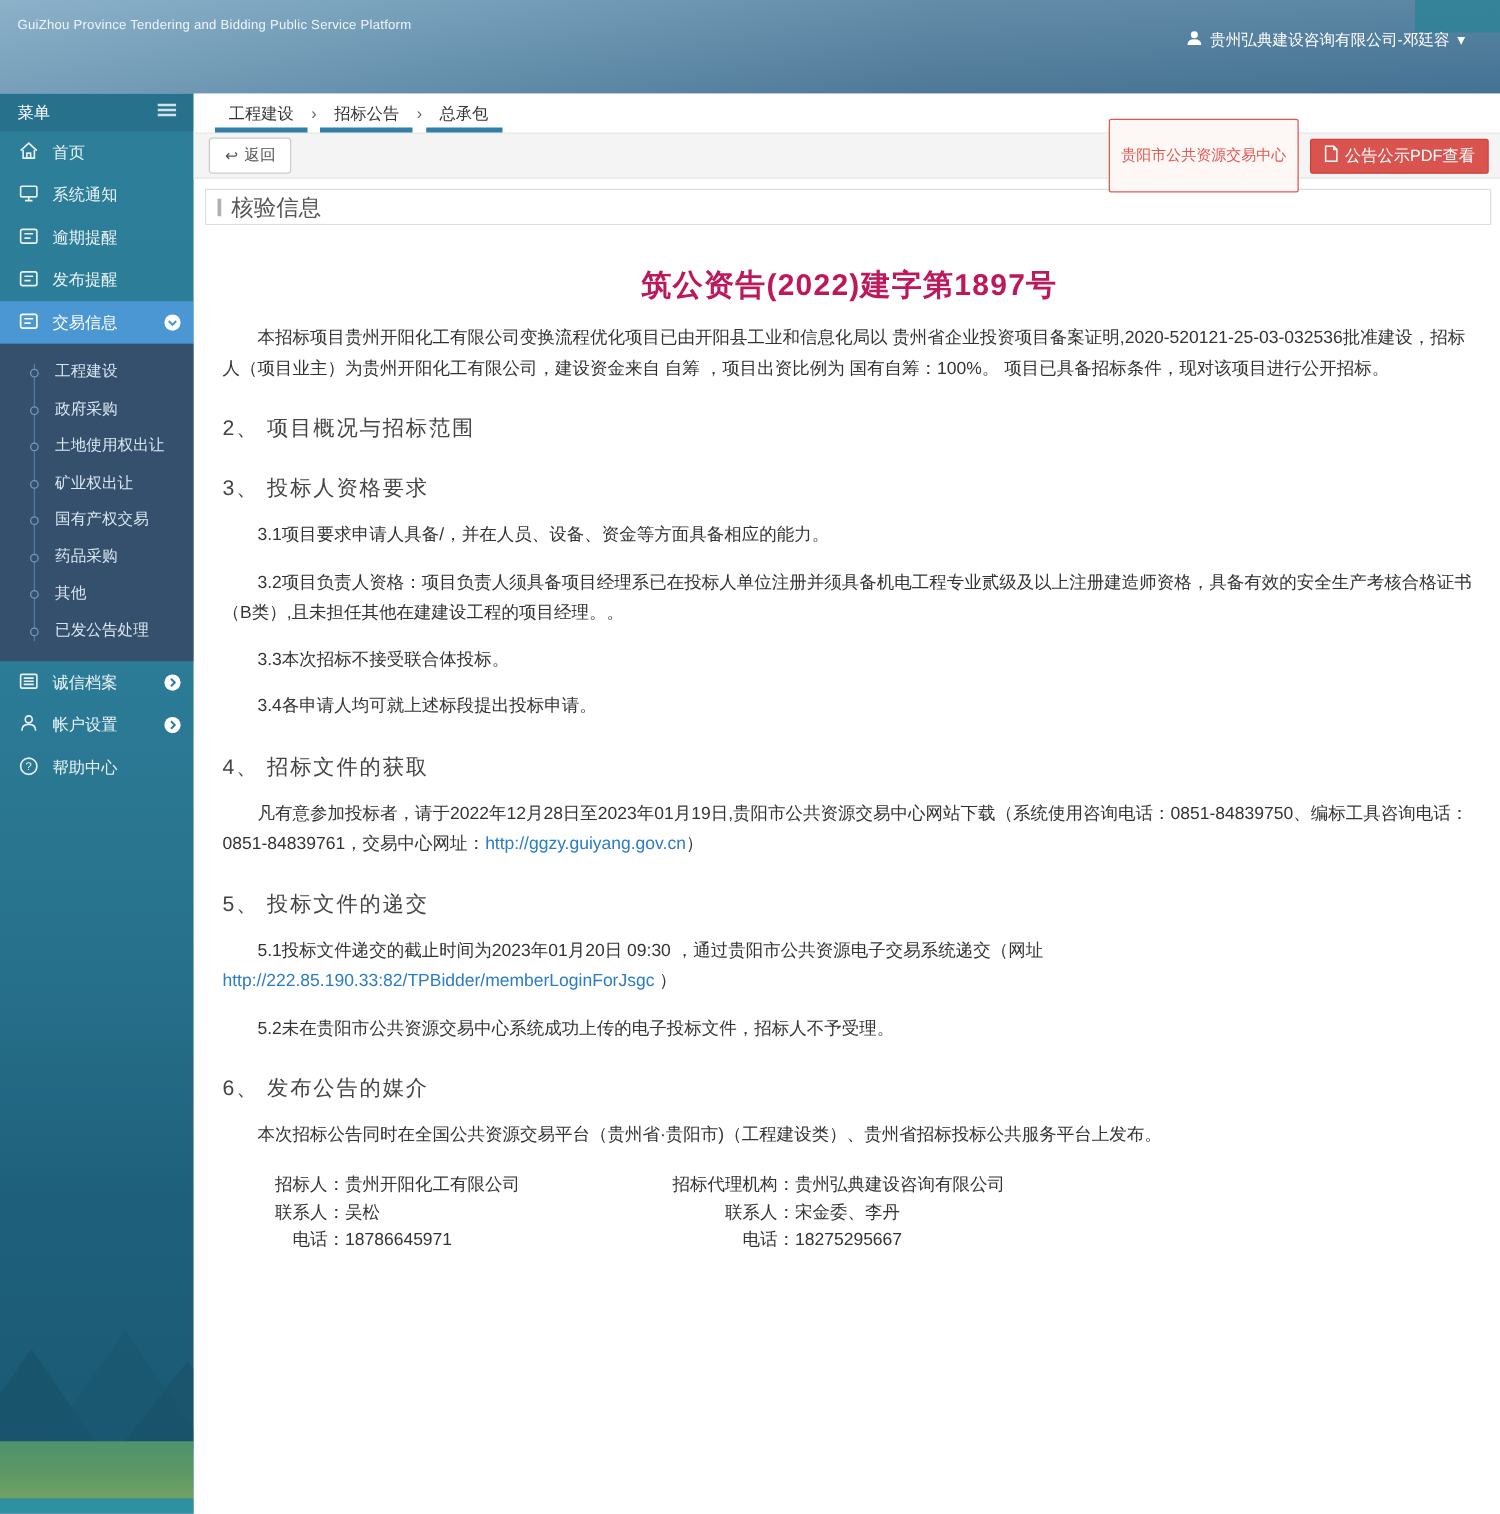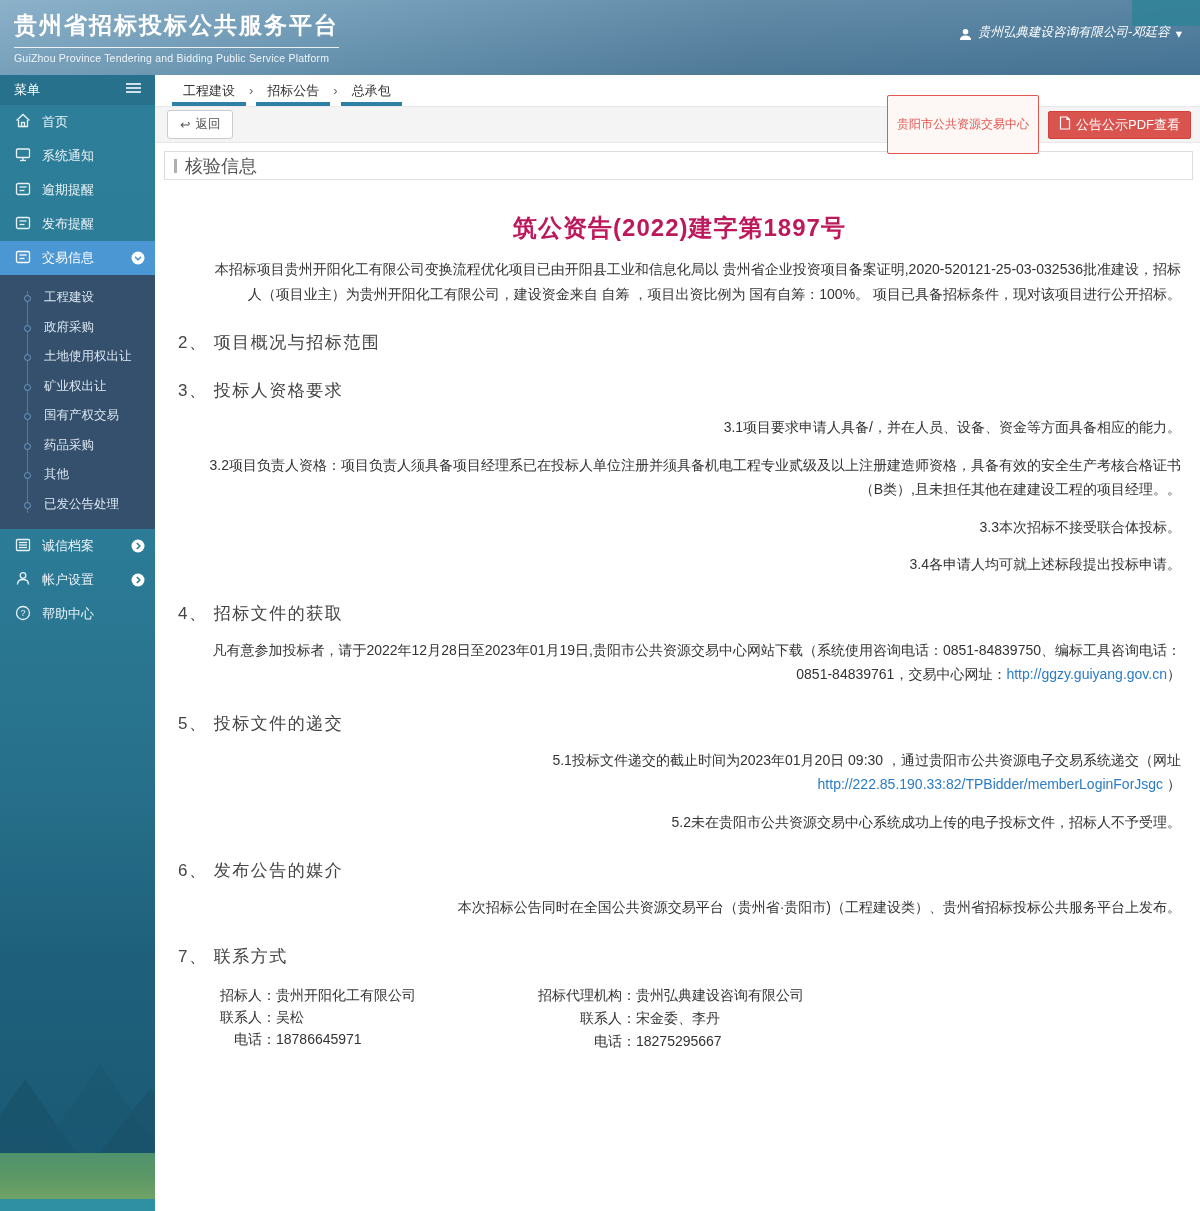--- a/index.html
+++ b/index.html
@@ -9,21 +9,21 @@
   
   .header { position:absolute; top:0; left:0; width:1200px; height:75px;
     background:linear-gradient(105deg,#7fa9c4 0%,#6795b3 30%,#527f9f 62%,#47789a 100%); overflow:hidden; }
   .header::before { content:''; position:absolute; left:0; top:0; width:100%; height:100%;
     background:linear-gradient(180deg,rgba(255,255,255,.10),rgba(0,0,0,.05)); }
   .header-corner { position:absolute; right:0; top:0; width:68px; height:26px; background:#2f8396; opacity:.85; }
   .brand { position:absolute; left:14px; top:10px; color:#fff; }
   .brand-title { font-size:23px; font-weight:bold; letter-spacing:2px; padding-bottom:6px;
     border-bottom:1px solid rgba(255,255,255,.85); display:inline-block; }
   .brand-sub { font-size:10.5px; margin-top:4px; color:#eef5fa; letter-spacing:.2px; }
-  .user-box { position:absolute; right:18px; top:24px; color:#fff; font-size:12.5px; display:flex; align-items:flex-end; gap:6px; cursor:pointer;font-style:italic; }
+  .user-box { position:absolute; right:28px; top:24px; color:#fff; font-size:12.5px; display:flex; align-items:flex-start; gap:6px; cursor:pointer; }
   .user-box svg { display:block; }
 
   
   .sidebar { position:absolute; top:75px; left:0; width:155px; height:1136px;
     background:linear-gradient(180deg,#2d7e98 0%,#2c7c97 40%,#27708b 62%,#1e607c 78%,#1b5872 100%); }
   .menu-header { height:30px; background:#28718d; color:#fff; font-size:13px;
     display:flex; align-items:center; justify-content:space-between; padding:0 14px;font-family:Liberation Serif, serif; }
   .nav-item { height:34px; display:flex; align-items:center; gap:11px; padding-left:15px;
     color:#eaf3f8; font-size:13px; cursor:pointer; }
   .nav-item .trail { margin-left:auto; margin-right:10px; display:flex; }
@@ -70,37 +70,36 @@
   table.verify th { background:#f5f5f5; border:1px solid #ddd; font-weight:normal; text-align:left;
     padding:7px 10px; color:#666; }
   table.verify td { border:1px solid #ddd; padding:4px 10px; height:28px; color:#333; }
   .c1{width:68px;} .c2{width:97px;} .c3{width:158px;}
   .badge-green { display:inline-block; background:#5cb85c; color:#fff; font-size:11px;
     padding:3px 7px; border-radius:3px; }
 
   .doc { padding:2px 12px 0 14px; color:#333; }
   .doc-title { text-align:center; font-size:24px; font-weight:600; color:#be185d; margin:30px 0 6px; letter-spacing:1px; }
   .sec-h { font-size:17px; font-weight:500; color:#444; margin:25px 0 2px; letter-spacing:1.5px; }
-  .doc p { font-size:14px; line-height:1.75; margin:13px 0; text-indent:2em;text-align:right; }
+  .doc p { font-size:14px; line-height:1.75; margin:13px 0; text-indent:2em; }
   a.doc-link { color:#2a7cc7; text-decoration:none; cursor:pointer; }
 
   .contacts { display:flex; margin:16px 0 4px; font-size:14px; line-height:1.6; }
   .contact-col1 { margin-left:42px; }
   .contact-col2 { margin-left:122px; }
   .clabel { display:inline-block; text-align:right; }
   .contact-col1 .clabel { width:4em; }
-  .contact-col2 .clabel { width:7em;font-family:Liberation Mono, monospace; }
+  .contact-col2 .clabel { width:7em; }
 </style>
 </head>
 <body>
 
 <div class="header">
   <div class="header-corner"></div>
   <div class="brand">
-    <div class="brand-title">贵州省招标投标公共服务平台</div>
     <div class="brand-sub">GuiZhou Province Tendering and Bidding Public Service Platform</div>
   </div>
   <div class="user-box">
     <span>
       <svg width="13" height="13" viewBox="0 0 14 14">
           <circle cx="7" cy="4" r="3" fill="#fff"></circle>
           <path d="M1 13 Q1 8 7 8 Q13 8 13 13 Z" fill="#fff"></path>
         </svg>
     </span>
     <span>贵州弘典建设咨询有限公司-邓廷容</span>
@@ -300,21 +299,20 @@
       <div class="sec-h">4、 招标文件的获取</div>
       <p><span>凡有意参加投标者，请于2022年12月28日至2023年01月19日,贵阳市公共资源交易中心网站下载（系统使用咨询电话：0851-84839750、编标工具咨询电话：0851-84839761，交易中心网址：</span><a class="doc-link">http://ggzy.guiyang.gov.cn</a><span>）</span></p>
 
       <div class="sec-h">5、 投标文件的递交</div>
       <p><span>5.1投标文件递交的截止时间为2023年01月20日 09:30 ，通过贵阳市公共资源电子交易系统递交（网址 </span><a class="doc-link">http://222.85.190.33:82/TPBidder/memberLoginForJsgc</a><span> ）</span></p>
       <p>5.2未在贵阳市公共资源交易中心系统成功上传的电子投标文件，招标人不予受理。</p>
 
       <div class="sec-h">6、 发布公告的媒介</div>
       <p>本次招标公告同时在全国公共资源交易平台（贵州省·贵阳市)（工程建设类）、贵州省招标投标公共服务平台上发布。</p>
 
-      <div class="sec-h">7、 联系方式</div>
 
       <div class="contacts">
         <div class="contact-col1">
           <div><span class="clabel">招标人：</span><span>贵州开阳化工有限公司</span></div>
           <div><span class="clabel">联系人：</span><span>吴松</span></div>
           <div><span class="clabel">电话：</span><span>18786645971</span></div>
         </div>
         <div class="contact-col2">
           <div><span class="clabel">招标代理机构：</span><span>贵州弘典建设咨询有限公司</span></div>
           <div><span class="clabel">联系人：</span><span>宋金委、李丹</span></div>

